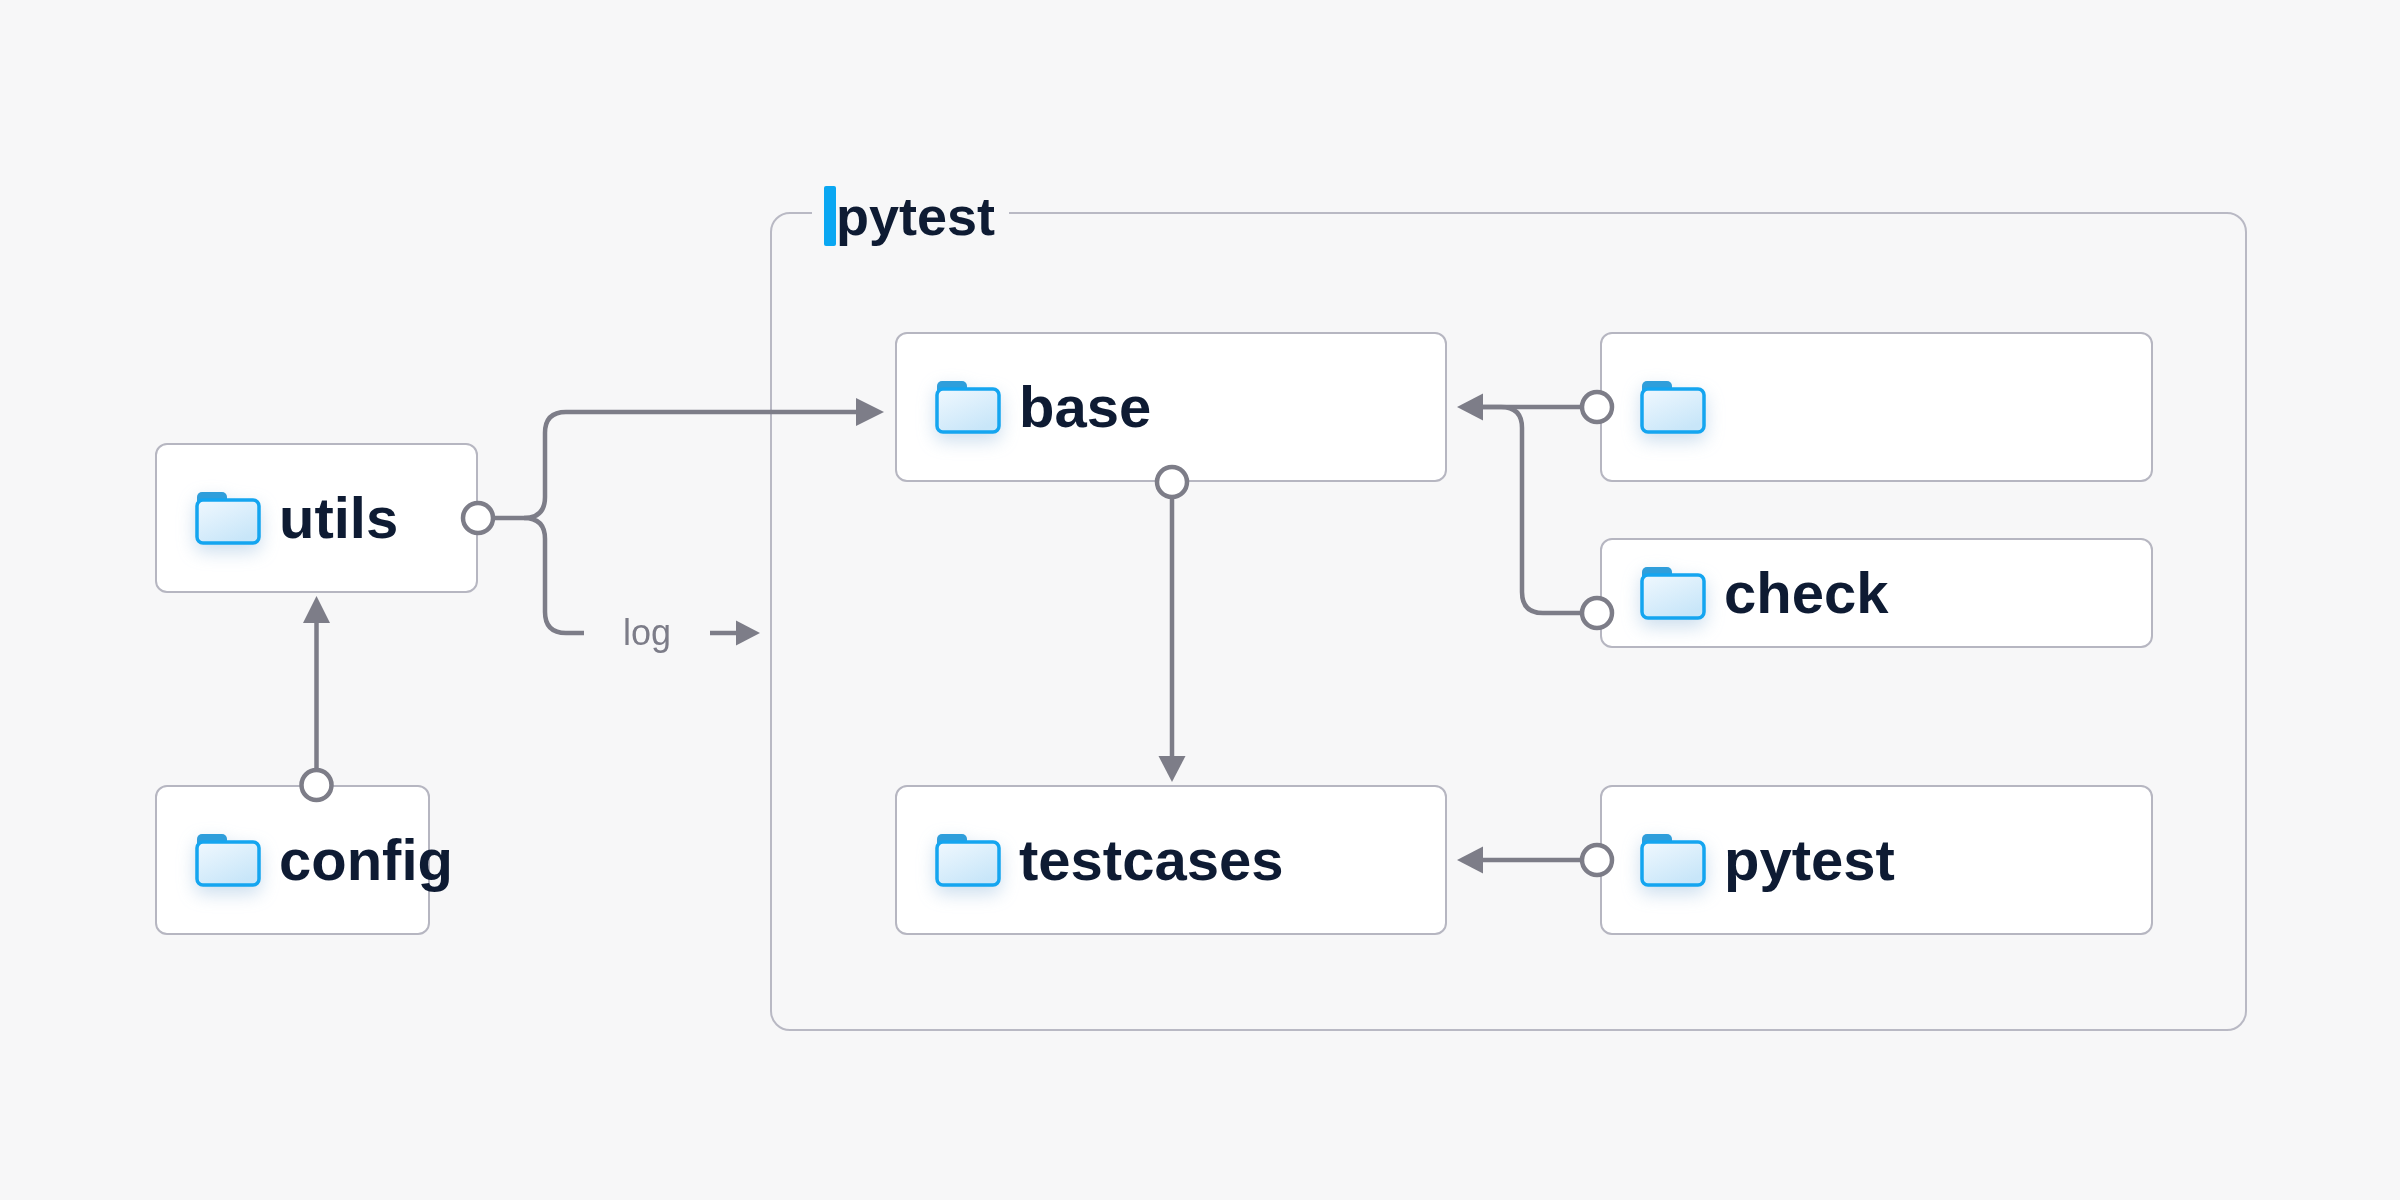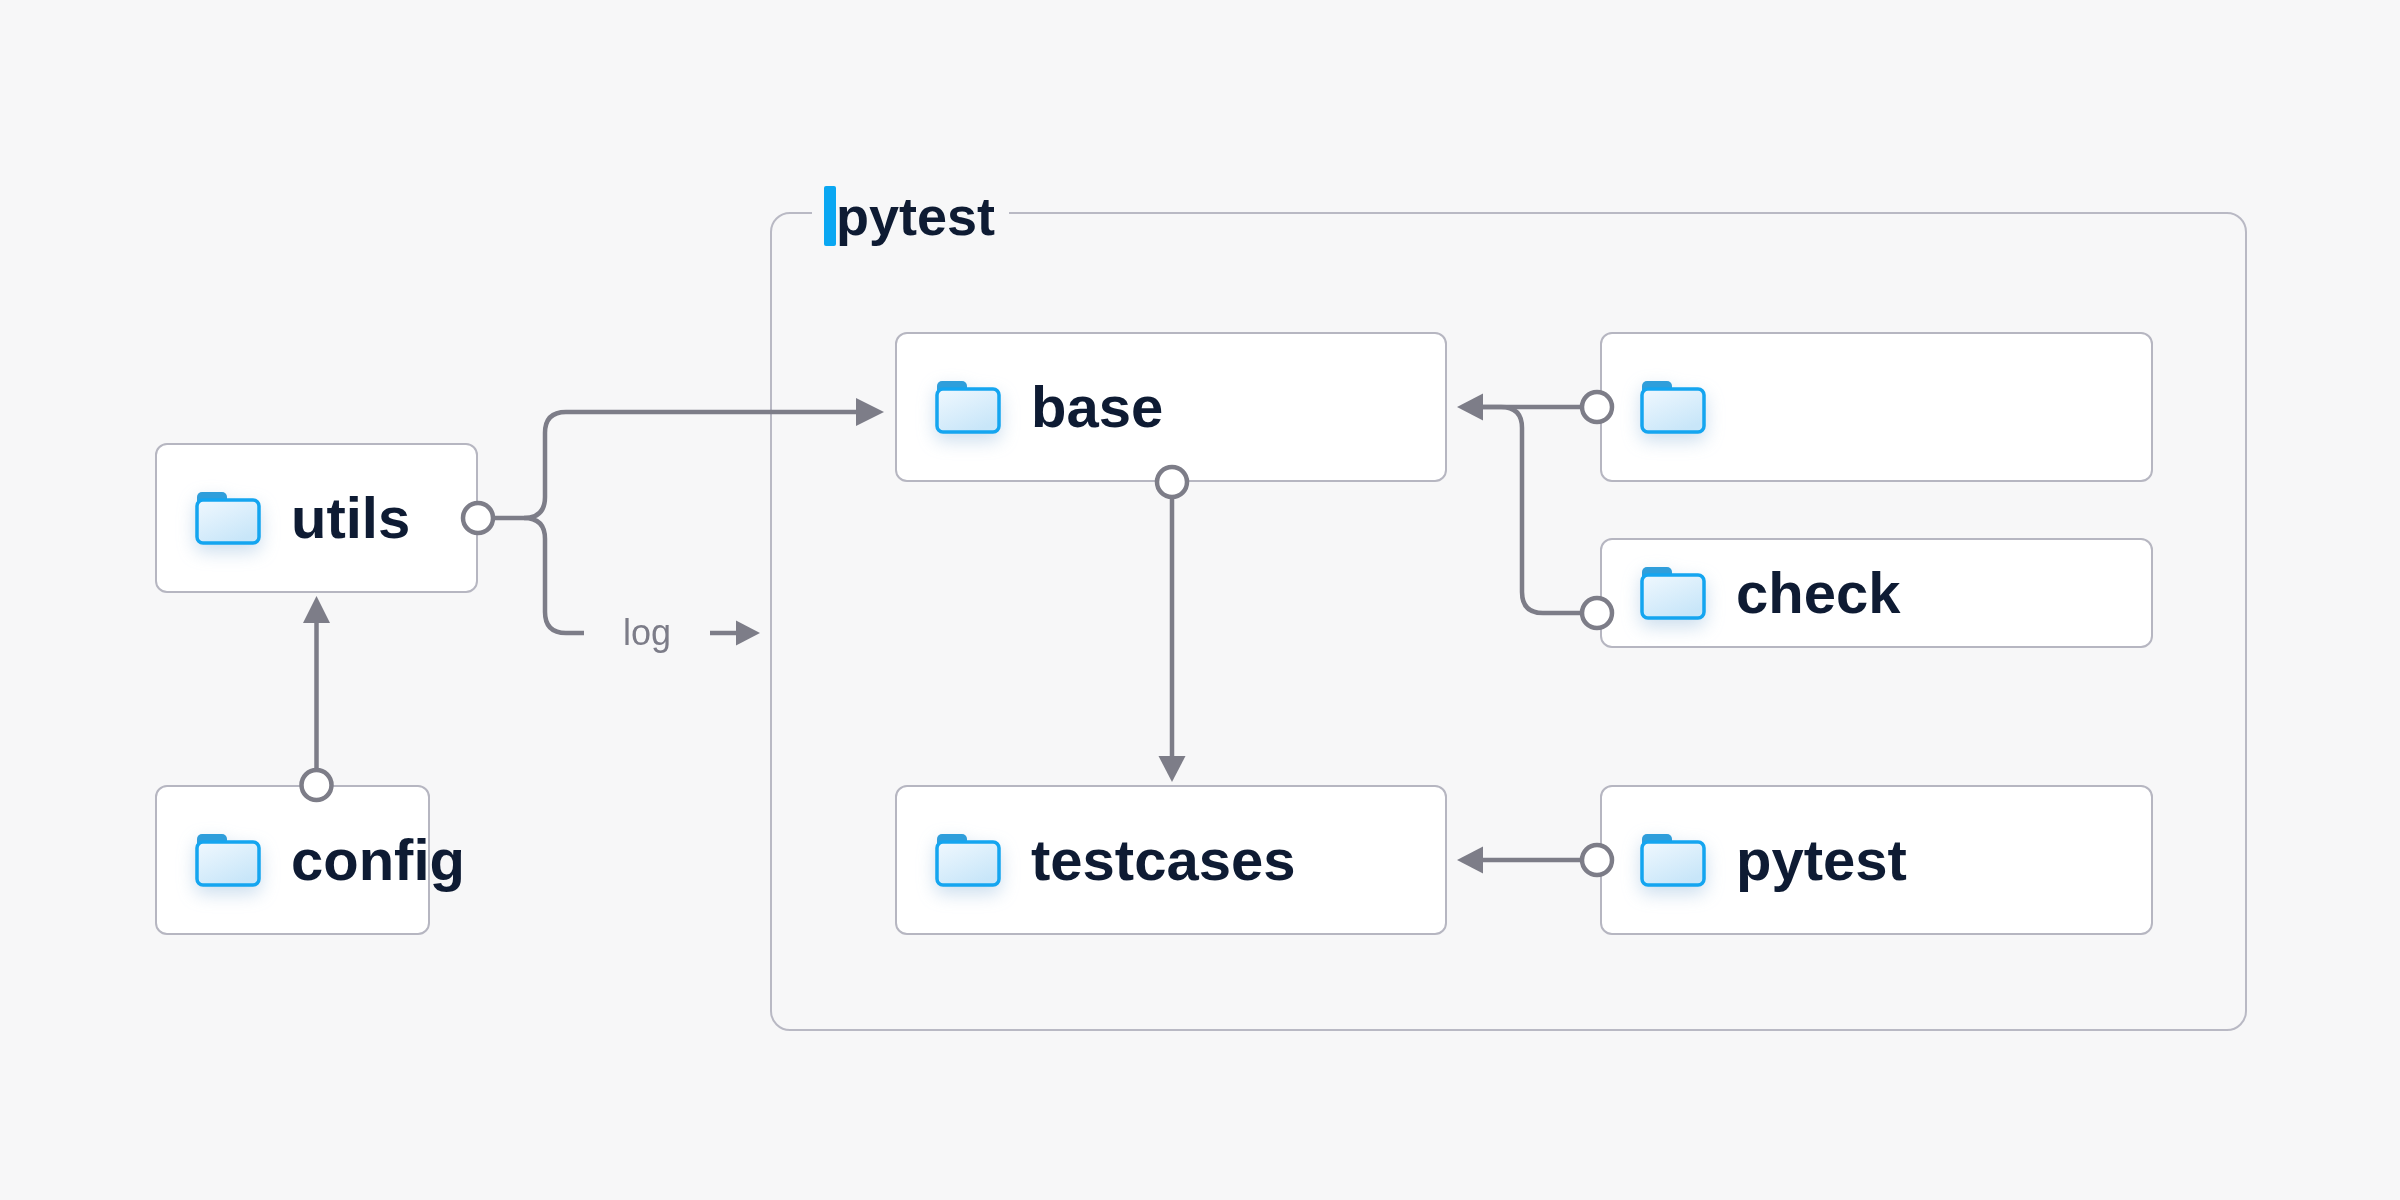--- a/index.html
+++ b/index.html
@@ -25,21 +25,21 @@
   .container-label .bar{
     width:12px;height:60px;background:var(--accent_blue);border-radius:2px;flex:0 0 auto;
   }
   .container-label .txt{
     font-size:54px;font-weight:700;color:var(--label_text);line-height:1;white-space:nowrap;
   }
 
   .node{
     position:absolute;z-index:2;box-sizing:border-box;
     background:var(--node_fill);border:2px solid var(--node_border);border-radius:12px;
-    display:flex;align-items:center;gap:30px;padding-left:38px;
+    display:flex;align-items:center;gap:18px;padding-left:38px;
   }
   .node .node-label{
     font-size:58px;font-weight:700;color:var(--label_text);line-height:1;white-space:nowrap;
   }
   .folder{width:66px;height:54px;flex:0 0 auto;filter:drop-shadow(0 7px 9px rgba(110,160,205,.35));}
 
   .edges{position:absolute;left:0;top:0;width:2400px;height:1200px;z-index:3;pointer-events:none;}
   .edges path{fill:none;stroke:var(--edge);stroke-width:4.5;stroke-linejoin:round;}
   .edges polygon{fill:var(--edge);stroke:none;}
   .edges circle{fill:var(--node_fill);stroke:var(--edge);stroke-width:4.5;}

